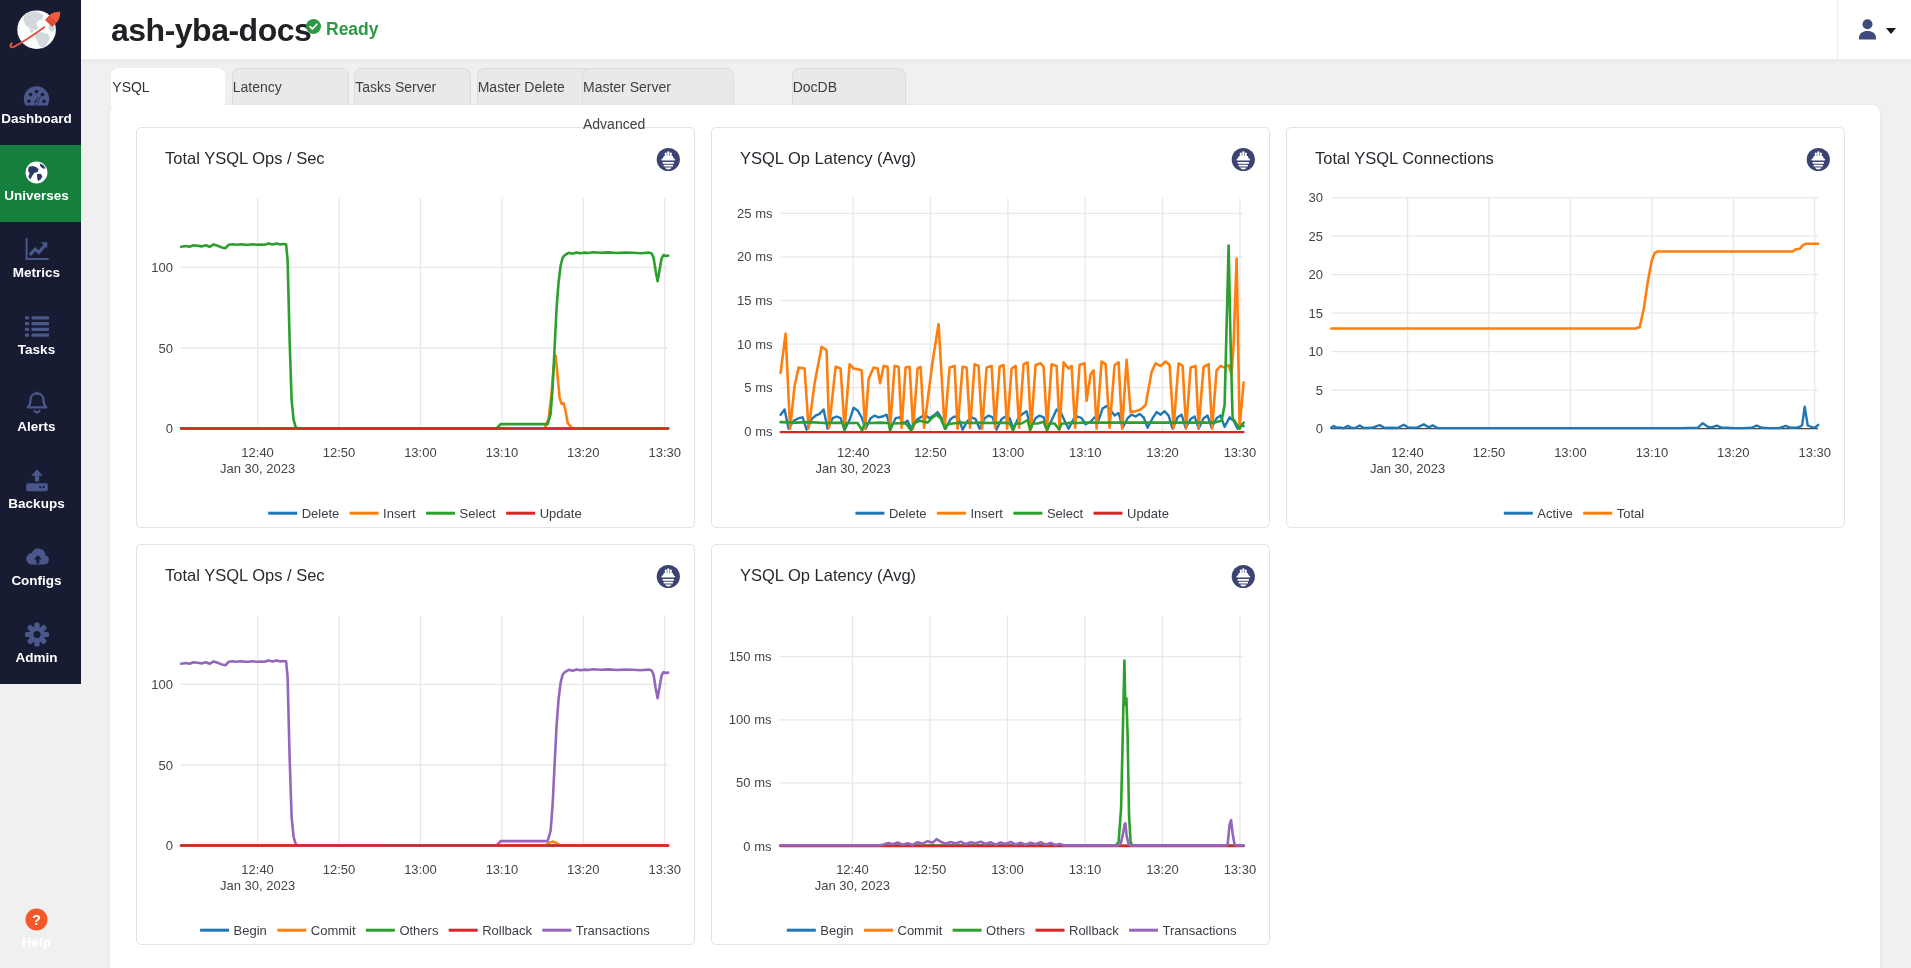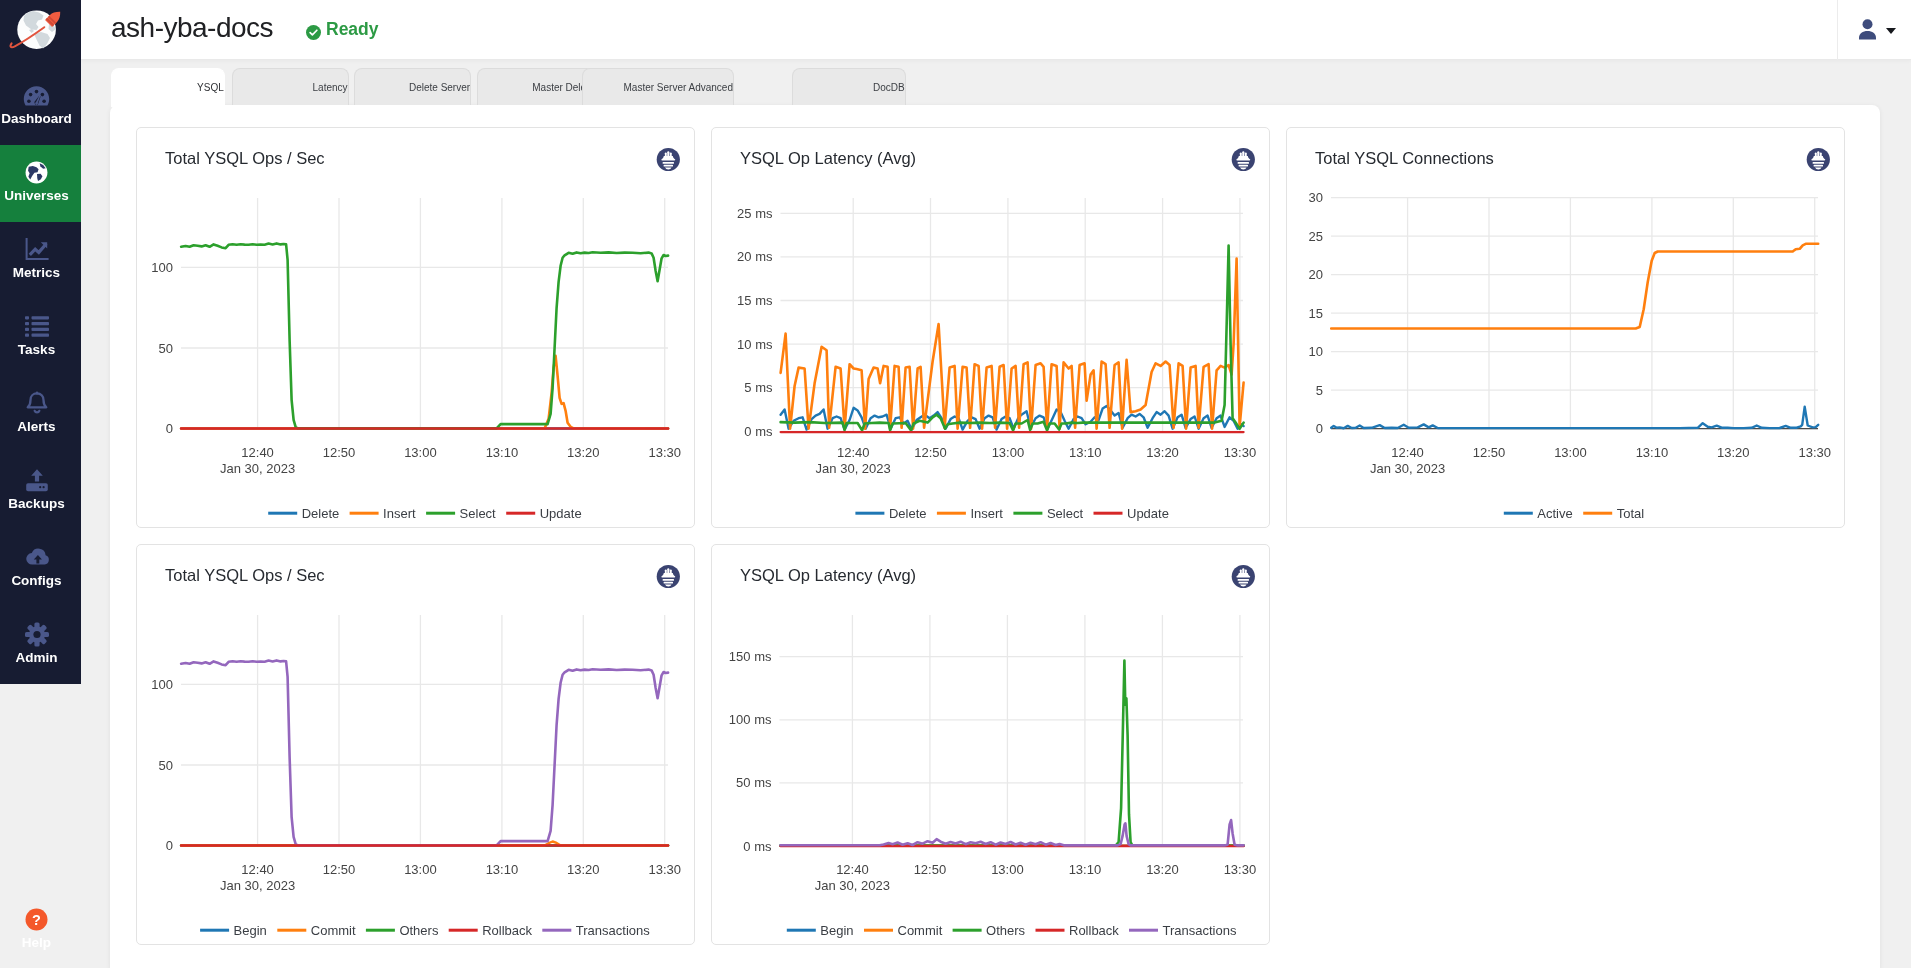--- a/index.html
+++ b/index.html
@@ -2,27 +2,27 @@
 <html><head><meta charset="utf-8"><style>
 *{margin:0;padding:0;box-sizing:border-box}
 html,body{width:1911px;height:968px;overflow:hidden;font-family:"Liberation Sans",sans-serif;background:#f0f0f0}
 .sidebar{position:absolute;left:0;top:0;width:81px;height:684px;background:#171c32;z-index:30}
 .logo{position:absolute;left:4px;top:0}
 .sbitem{position:absolute;left:0;width:81px;height:77px;text-align:center;color:#fff}
 .sbitem.active{background:#15803d}
 .sbicon{margin-top:13px;height:28px;display:flex;align-items:center;justify-content:center;margin-left:-8px}
 .sblabel{font-size:13.5px;font-weight:700;margin-top:2px;margin-left:-8px}
 .topbar{position:absolute;left:81px;top:0;width:1830px;height:60px;background:#fff;border-bottom:1px solid #e9e9e9;box-shadow:0 1px 4px rgba(0,0,0,.04);z-index:20}
-.title{position:absolute;left:30px;top:12px;font-size:28px;font-weight:400;color:#202124;letter-spacing:-0.5px}
-.ready{position:absolute;left:225px;top:19px;display:flex;align-items:flex-end;gap:5px;font-size:17.5px;font-weight:700;color:#2c9a44}
+.title{position:absolute;left:30px;top:12px;font-size:32px;font-weight:700;color:#202124;letter-spacing:-0.5px}
+.ready{position:absolute;left:225px;top:19px;display:flex;align-items:flex-start;gap:5px;font-size:17.5px;font-weight:700;color:#2c9a44}
 .udivider{position:absolute;right:73px;top:0;width:1px;height:60px;background:#ececec}
 .usericon{position:absolute;right:34px;top:19px}
 .caret{position:absolute;right:15px;top:28px;width:0;height:0;border-left:5px solid transparent;border-right:5px solid transparent;border-top:6px solid #16181d}
 .panel{position:absolute;left:110px;top:104.8px;width:1770px;height:864px;background:#fff;border-radius:8px 8px 0 0;box-shadow:0 1px 5px rgba(0,0,0,.07);z-index:5}
-.tab{position:absolute;top:67.5px;height:37.3px;z-index:10;text-align:right;line-height:37px;font-size:10px;border-radius:8px 8px 0 0;background:#e9e9e9;border:1px solid #dcdcdc;border-bottom:none;color:#3d4045}
+.tab{position:absolute;top:67.5px;height:37.3px;z-index:10;text-align:left;line-height:37px;font-size:14px;border-radius:8px 8px 0 0;background:#e9e9e9;border:1px solid #dcdcdc;border-bottom:none;color:#3d4045}
 .tab.active{background:#fff;border-color:#fff;color:#2f3135;z-index:12;height:39.5px}
 .card{position:absolute;width:559px;height:401px;background:#fff;border:1px solid #e3e3e3;border-radius:5px;z-index:8}
 .chart{position:absolute;z-index:9;transform:translateZ(0)}
 svg text{font-family:"Liberation Sans",sans-serif}
 </style></head><body>
 <div class="topbar">
 <div class="title">ash-yba-docs</div>
 <div class="ready"><svg width="15" height="15" viewBox="0 0 16 16">
         <circle cx="8" cy="8" r="8" fill="#2c9a44"></circle>
         <path d="M4.4 8.2 l2.4 2.4 4.8-5" stroke="#fff" stroke-width="1.8" fill="none" stroke-linecap="round" stroke-linejoin="round"></path>
@@ -30,21 +30,21 @@
 <div class="udivider"></div>
 <div class="usericon"><svg width="19" height="21" viewBox="0 0 19 21">
         <circle cx="9.5" cy="5.2" r="5" fill="#3e4c7c"></circle>
         <path d="M1 19 c0-4.8 3.8-7 8.5-7 s8.5 2.2 8.5 7 v1.6 H1 Z" fill="#3e4c7c"></path>
       </svg></div>
 <div class="caret"></div>
 </div>
 <div class="panel"></div>
 <div class="tab active" style="left:111.3px;width:113.5px">YSQL</div>
 <div class="tab" style="left:231.8px;width:116.8px">Latency</div>
-<div class="tab" style="left:354.3px;width:116.8px">Delete Server</div>
+<div class="tab" style="left:354.3px;width:116.8px">Tasks Server</div>
 <div class="tab" style="left:476.7px;width:118.8px">Master Delete</div>
 <div class="tab" style="left:582px;width:152px">Master Server Advanced</div>
 <div class="tab" style="left:791.7px;width:114px">DocDB</div>
 <div class="card" style="left:136.4px;top:127.2px"></div>
 <div class="card" style="left:711.4px;top:127.2px"></div>
 <div class="card" style="left:1286.3px;top:127.2px"></div>
 <div class="card" style="left:136.4px;top:544.3px"></div>
 <div class="card" style="left:711.4px;top:544.3px"></div>
 <svg class="chart" style="left:136.4px;top:127.2px" width="559" height="401" viewBox="0 0 559 401">
 <text x="29" y="37" font-size="16.5" fill="#262a30">Total YSQL Ops / Sec</text>

